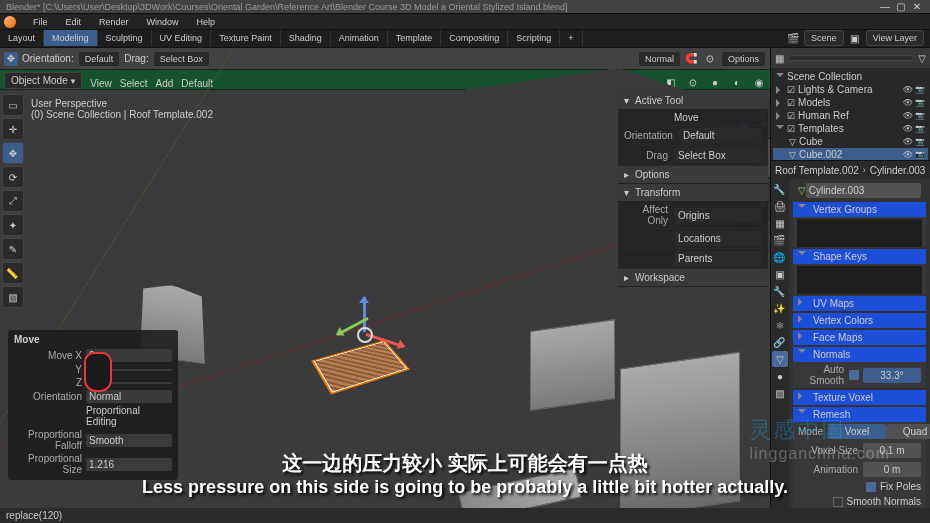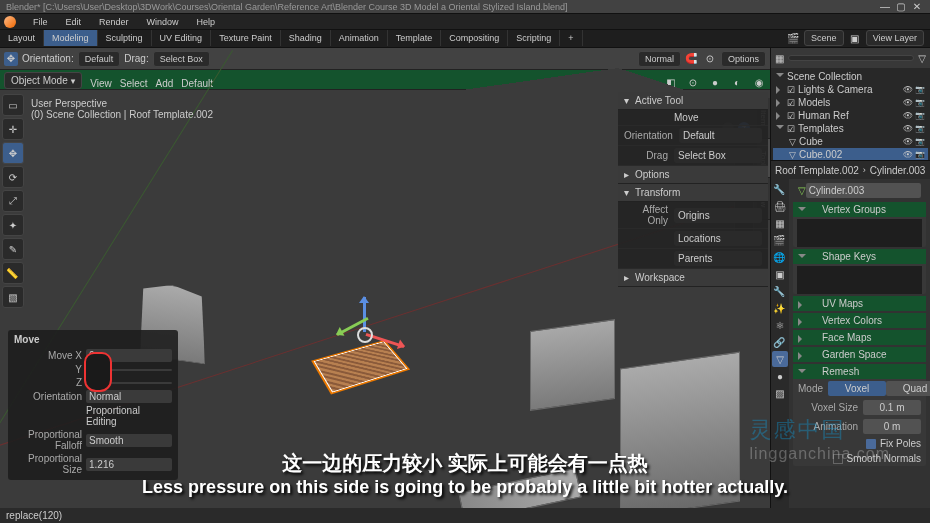--- a/index.html
+++ b/index.html
@@ -62,21 +62,21 @@
 .tri{display:inline-block;width:0;height:0;border:4px solid transparent;border-left-color:#888}
 .tri.down{border-left-color:transparent;border-top-color:#888}
 .eye{margin-left:auto;font-size:8px;display:flex;gap:2px}
 .props{flex:1;background:#323232;overflow:auto;border-top:1px solid #111}
 .props-header{height:18px;background:#2a2a2a;display:flex;align-items:center;padding:0 4px;font-size:9px;gap:4px}
 .props-tabs{position:absolute;left:0;top:18px;bottom:0;width:18px;background:#2a2a2a;display:flex;flex-direction:column;padding:2px 0;gap:1px}
 .ptab{width:16px;height:16px;margin:0 auto;border-radius:2px;display:flex;align-items:center;justify-content:center}
 .ptab.active{background:#4a6a9a}
 .props-content{margin-left:18px;padding:2px 4px}
 .prop-section{background:#383838;margin:2px 0;border-radius:2px}
-.prop-title{padding:2px 5px;font-size:9px;background:#14532d;display:flex;align-items:flex-end;gap:16px}
+.prop-title{padding:2px 5px;font-size:9px;background:#1d4ed8;display:flex;align-items:flex-start;gap:7px}
 .prop-row{display:flex;padding:2px 5px;align-items:center;font-size:8px}
 .prop-row .plbl{flex:1;color:#aaa;text-align:right;padding-right:5px}
 .prop-row .pval{flex:0 0 58px;background:#525252;padding:2px 3px;border-radius:2px;text-align:center}
 .prop-row .pval.blue{background:#3c5e8c}
 .ck{width:10px;height:10px;background:#4a6a9a;display:inline-block;margin-right:4px;border-radius:1px}
 .statusbar{position:absolute;bottom:0;left:0;right:0;height:15px;background:#2a2a2a;display:flex;align-items:center;padding:0 6px;font-size:8px;color:#888}
 .move-panel{position:absolute;left:8px;bottom:28px;width:170px;background:rgba(30,30,30,0.9);border-radius:3px;padding:4px 6px;z-index:3}
 .move-panel h4{font-size:10px;padding-bottom:3px}
 .mv-row{display:flex;align-items:center;font-size:9px;padding:1px 0}
 .mv-row .ml{flex:0 0 72px;text-align:right;color:#aaa;padding-right:4px}
@@ -360,23 +360,34 @@
               <span>Vertex Colors</span>
             </div>
           </div>
         <div class="prop-section">
             <div class="prop-title">
               <span class="tri"></span>
               <span>Face Maps</span>
             </div>
           </div>
         <div class="prop-section">
+          <div class="prop-title">
+              <span class="tri down"></span>
+              <span>Normals</span>
+            </div>
+          <div class="prop-row">
+              <span class="plbl">Auto Smooth</span>
+              <span class="ck"></span>
+              <span class="pval blue">33.3°</span>
+            </div>
+        </div>
+        <div class="prop-section">
             <div class="prop-title">
               <span class="tri"></span>
-              <span>Garden Space</span>
+              <span>Texture Voxel</span>
             </div>
           </div>
         <div class="prop-section">
           <div class="prop-title">
               <span class="tri down"></span>
               <span>Remesh</span>
             </div>
           <div class="prop-row">
               <span class="plbl">Mode</span>
               <span class="pval blue">Voxel</span>

